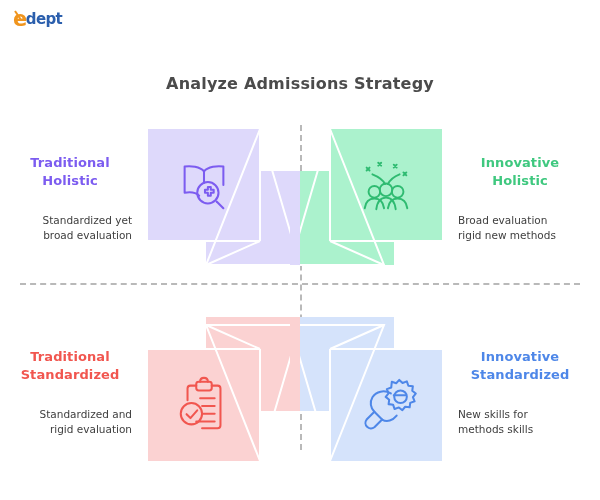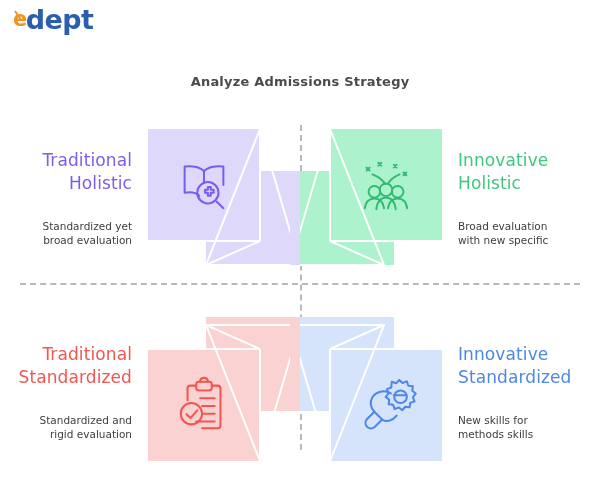--- a/index.html
+++ b/index.html
@@ -37,35 +37,35 @@
     left: 2px;
     top: 1px;
     width: 11px;
     height: 2px;
     background: #f0951e;
     transform: rotate(56deg);
     transform-origin: left center;
   }
   #brand-logo .logo-word {
     color: #2b5fad;
-    font-size: 27px;
+    font-size: 15px;
     font-weight: bold;
     line-height: 1;
     letter-spacing: -0.6px;
     margin-left: -1px;
   }
 
   
   #page-title {
     position: absolute;
     top: 74px;
     left: 0;
     width: 600px;
     text-align: center;
-    font-size: 13px;
+    font-size: 16px;
     font-weight: bold;
     color: #4b4b4b;
     letter-spacing: 0.2px;
   }
 
   
   .divider-v {
     position: absolute;
     left: 300px;
     top: 125px;
@@ -96,24 +96,25 @@
   #quadrant-bottom-right { left: 300px; top: 312px; }
 
   .q-text {
     width: 140px;
     padding: 0 8px;
   }
   .q-text.align-right { text-align: right; }
   .q-text.align-left  { text-align: left; }
 
   .q-title {
-    font-size: 17px;
-    font-weight: normal;
+    font-size: 13px;
+    font-weight: bold;
     line-height: 1.35;
     letter-spacing: 0.1px;
+    text-align: center;
   }
   .q-desc {
     margin-top: 24px;
     font-size: 10.5px;
     line-height: 1.35;
     color: #3e3e3e;
   }
 
   
   .art {
@@ -240,21 +241,21 @@
       </svg>
     </div>
   </div>
   <div class="q-text align-left">
     <div class="q-title" style="color:#3fc87f">
       <span>Innovative</span><br>
       <span>Holistic</span>
     </div>
     <div class="q-desc">
       <span>Broad evaluation</span><br>
-      <span>with new specific</span>
+      <span>rigid new methods</span>
     </div>
   </div>
 </div>
 
 <div class="quadrant" id="quadrant-bottom-left">
   <div class="q-text align-right">
     <div class="q-title" style="color:#f1564f">
       <span>Traditional</span><br>
       <span>Standardized</span>
     </div>

